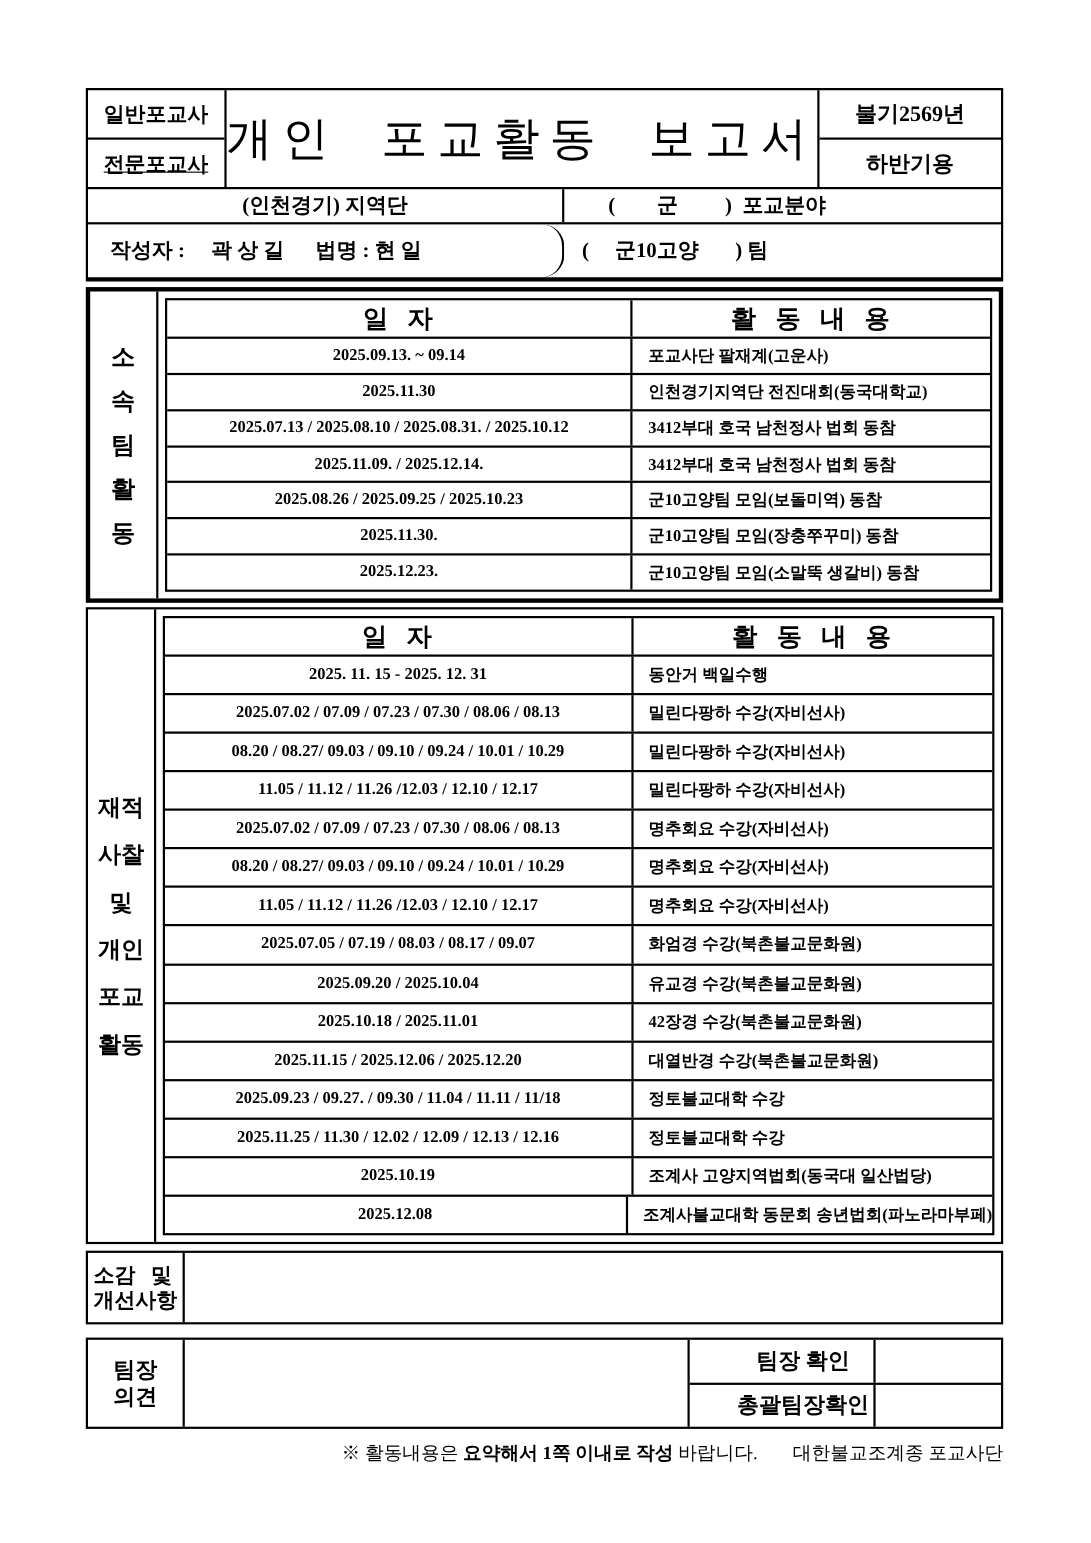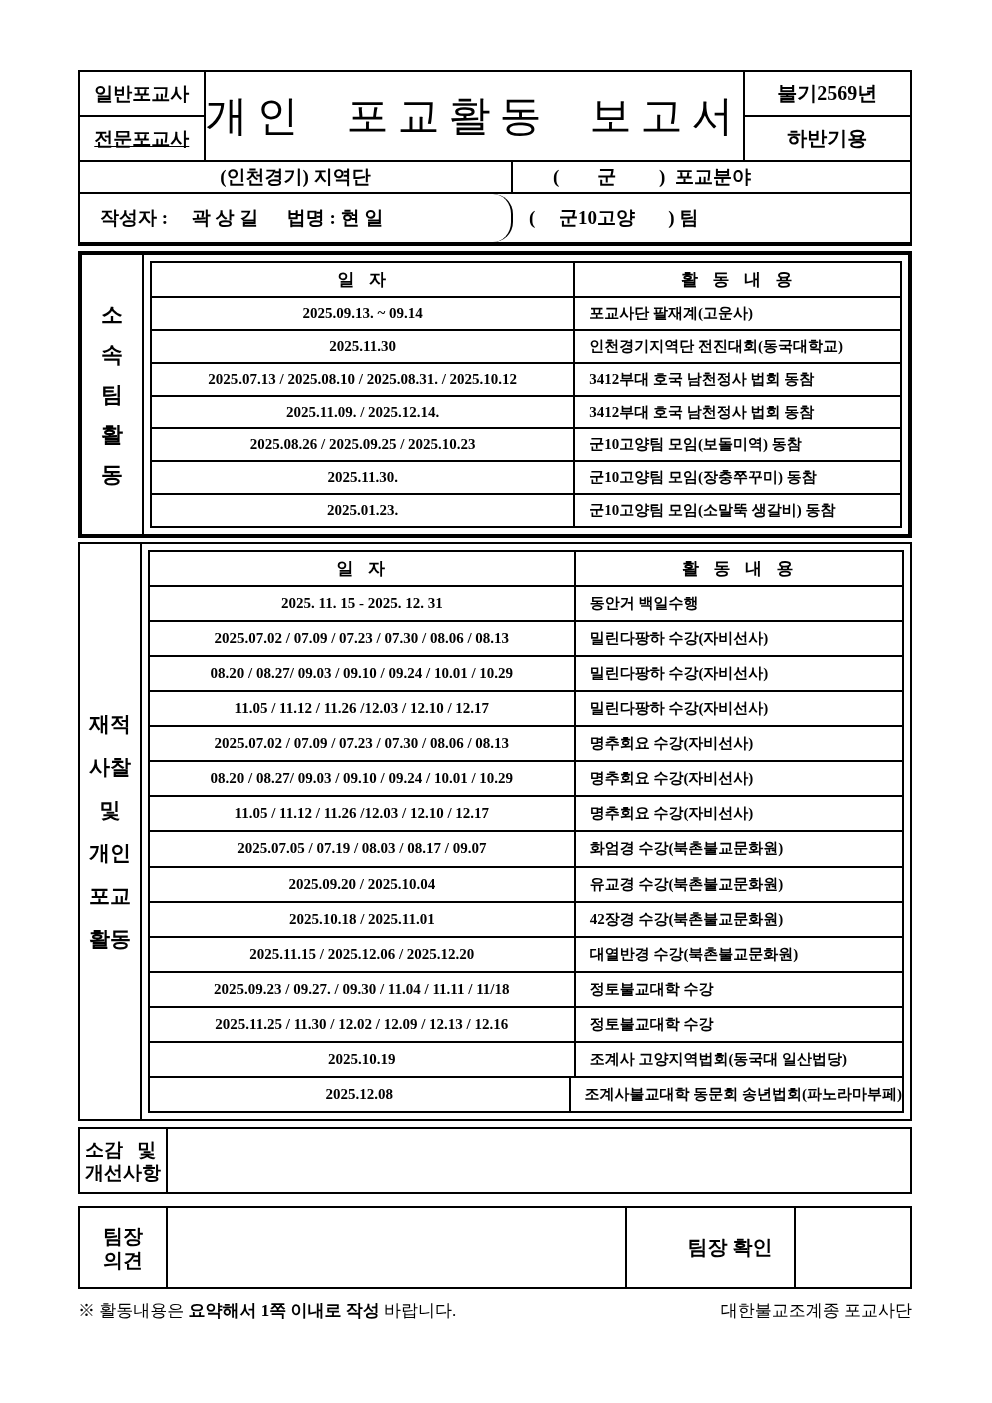--- a/index.html
+++ b/index.html
@@ -5,21 +5,21 @@
   html, body { margin: 0; padding: 0; background: #ffffff; }
   .page {
     position: relative;
     width: 992px;
     height: 1403px;
     background: #ffffff;
     color: #000;
     font-family: "Liberation Serif", "DejaVu Serif", serif;
     overflow: hidden;
   }
-  .doc { position: absolute; left: 78px; top: 70px; width: 834px; }
+  .doc { position: absolute; left: 78px; top: 80px; width: 834px; }
   * { box-sizing: border-box; }
 
   
   .hdr { border: 2px solid #000; border-bottom-width: 4px; }
   .hdr-top { display: flex; height: 88px; }
   .hdr-left { width: 132px; border-right: 2px solid #000; display: flex; flex-direction: column; }
   .hdr-left .cell { flex: 1; display: flex; align-items: center; justify-content: center;
                     font-size: 19px; font-weight: 700; }
   .hdr-left .cell + .cell { border-top: 2px solid #000; }
   .u { text-decoration: underline; }
@@ -51,21 +51,21 @@
   .sec-body { flex: 1; padding: 6px; }
   .itable { height: 100%; border: 2px solid #000; display: flex; flex-direction: column; }
   .irow { flex: 1; display: flex; min-height: 0; }
   .irow + .irow { border-top: 2px solid #000; }
   .irow.head { flex: 0 0 33px; }
   .irow .date { width: 56.6%; border-right: 2px solid #000; display: flex; align-items: center;
                 justify-content: center; font-size: 15px; font-weight: 700; white-space: pre; }
   .irow .act { flex: 1; display: flex; align-items: center; padding-left: 14px;
                font-size: 15px; font-weight: 700; white-space: pre; }
   .irow.head .date, .irow.head .act { justify-content: center; padding-left: 0;
-               font-size: 17px; letter-spacing: 2px; }
+               font-size: 23px; letter-spacing: 2px; }
 
   
   .notes { margin-top: 6px; height: 67px; border: 2px solid #000; display: flex; }
   .notes-label { width: 88px; border-right: 2px solid #000; display: flex; align-items: center;
                  padding-left: 5px; font-size: 19px; font-weight: 700; line-height: 23px;
                  white-space: pre; }
   .notes-content { flex: 1; }
 
   
   .opinion { margin-top: 12px; height: 83px; border: 2px solid #000; display: flex; }
@@ -74,21 +74,21 @@
               line-height: 24px; white-space: pre-line; }
   .op-content { flex: 1; }
   .op-right { width: 285px; border-left: 2px solid #000; display: flex; flex-direction: column; }
   .op-row { flex: 1; display: flex; min-height: 0; }
   .op-row + .op-row { border-top: 2px solid #000; }
   .op-check { width: 169px; border-right: 2px solid #000; display: flex; align-items: center;
               justify-content: center; font-size: 20px; font-weight: 700; white-space: pre; padding-left: 39px; }
   .op-sign { flex: 1; }
 
   
-  .footer { margin-top: 10px; display: flex; justify-content: space-between; align-items: baseline;
+  .footer { margin-top: 10px; display: flex; justify-content: flex-end; align-items: baseline;
             font-size: 17px; gap: 32px; }
   .footer .note { white-space: pre; }
   .footer .note .b { font-weight: 700; }
   .footer .org { font-size: 17px; white-space: pre; }
 </style>
 </head>
 <body>
 
 <div class="page">
   <div class="doc">
@@ -145,21 +145,21 @@
           </div>
           <div class="irow">
             <div class="date">2025.08.26 / 2025.09.25 / 2025.10.23</div>
             <div class="act">군10고양팀 모임(보돌미역) 동참</div>
           </div>
           <div class="irow">
             <div class="date">2025.11.30.</div>
             <div class="act">군10고양팀 모임(장충쭈꾸미) 동참</div>
           </div>
           <div class="irow">
-            <div class="date">2025.01.23.</div>
+            <div class="date">2025.12.23.</div>
             <div class="act">군10고양팀 모임(소말뚝 생갈비) 동참</div>
           </div>
         </div>
       </div>
     </div>
 
     <div class="sec sec2">
       <div class="sec-label">재적
 사찰
 및
@@ -244,20 +244,24 @@
 
     <div class="opinion">
       <div class="op-label">팀장
 의견</div>
       <div class="op-content"></div>
       <div class="op-right">
         <div class="op-row">
           <div class="op-check">팀장 확인</div>
           <div class="op-sign"></div>
         </div>
+        <div class="op-row">
+          <div class="op-check">총괄팀장확인</div>
+          <div class="op-sign"></div>
+        </div>
       </div>
     </div>
 
     <div class="footer">
       <div class="note"><span>※ 활동내용은 </span><span class="b">요약해서 1쪽 이내로 작성</span><span> 바랍니다.</span></div>
       <div class="org">대한불교조계종 포교사단</div>
     </div>
 
   </div>
 </div>

